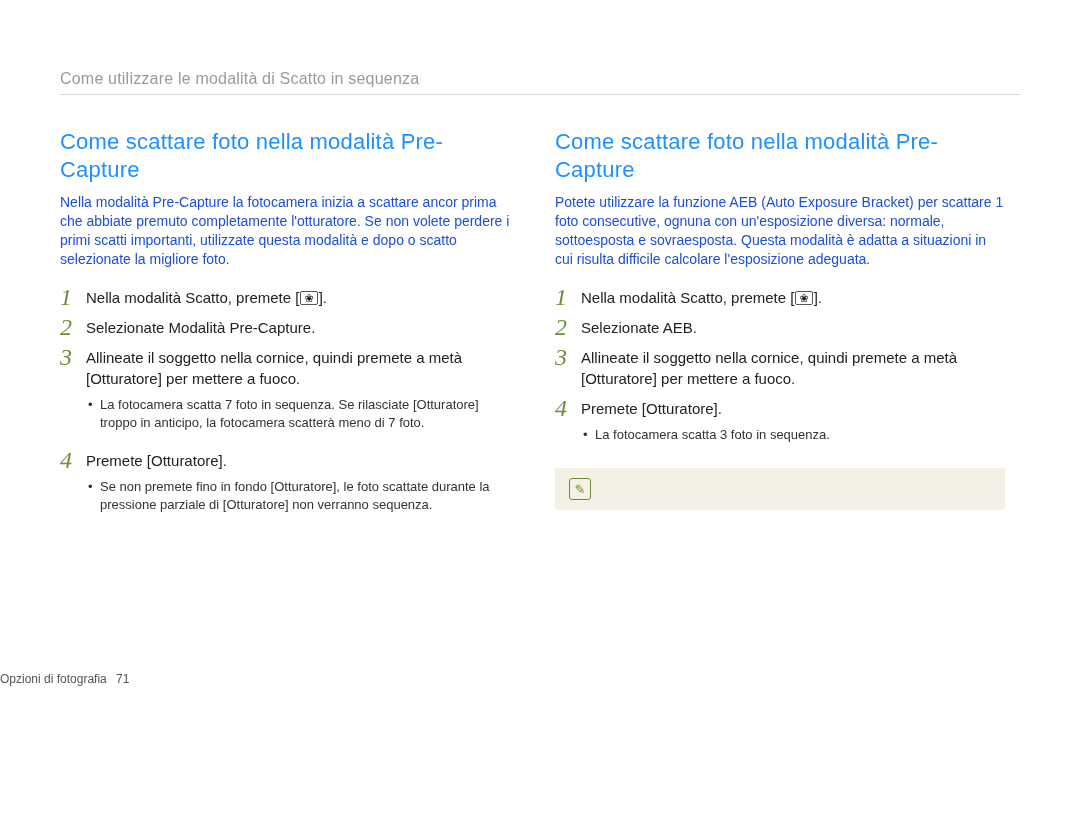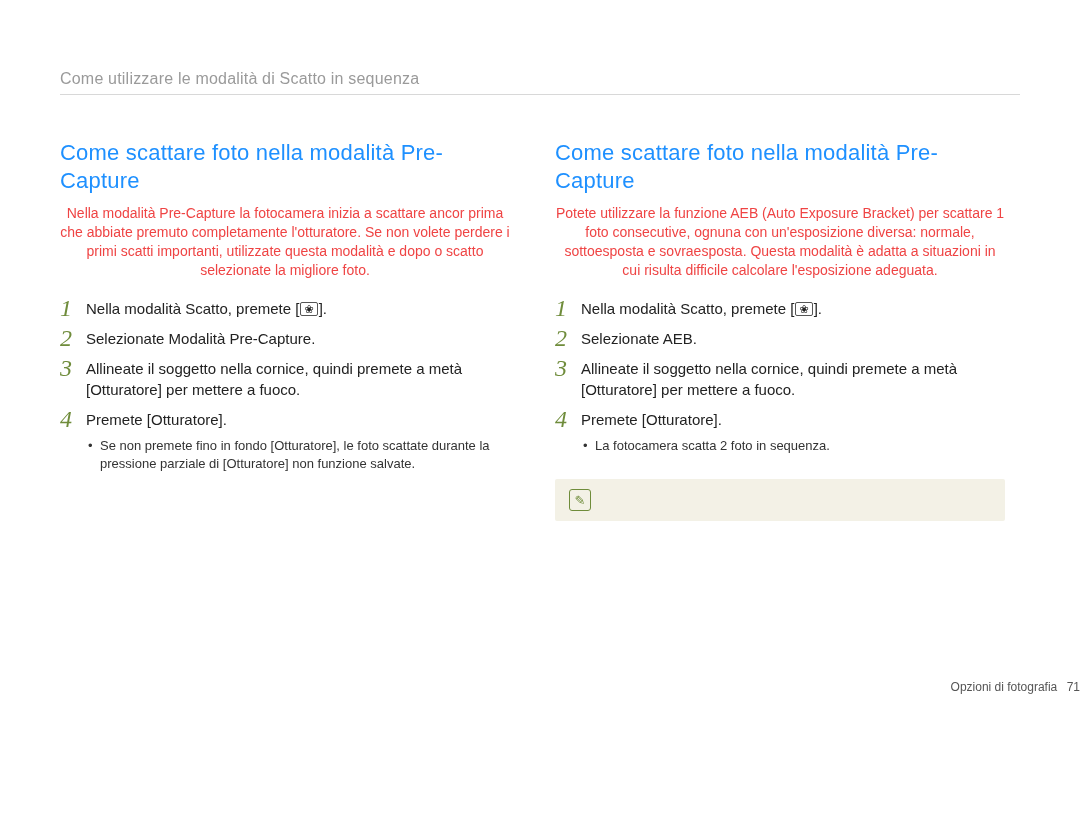--- a/index.html
+++ b/index.html
@@ -23,39 +23,38 @@
     font-size: 16px;
     font-weight: 300;
     color: #9a9a9a;
     letter-spacing: 0.2px;
     padding-bottom: 6px;
     border-bottom: 1px solid #d8d8d8;
   }
   .columns {
     display: flex;
     gap: 45px;
-    margin-top: 44px;
+    margin-top: 33px;
   }
   .col {
     width: 450px;
   }
   h2.section-title {
     margin: 0 0 10px 0;
     font-size: 22px;
     line-height: 1.25;
     font-weight: 400;
     color: #1e90ff;
     letter-spacing: 0.2px;
   }
   p.intro {
     margin: 0 0 18px 0;
     font-size: 14px;
     line-height: 1.35;
-    color: #ef4444;
-    text-align: center;
+    color: #1d4ed8;
   }
   .steps {
     list-style: none;
     margin: 0;
     padding: 0;
   }
   .step {
     display: flex;
     align-items: flex-start;
     margin-bottom: 8px;
@@ -132,24 +131,24 @@
     font-size: 13px;
     line-height: 1;
   }
   .note-text {
     font-size: 12px;
     color: #666660;
     line-height: 1.3;
   }
   .footer {
     position: absolute;
-    bottom: 36px;
+    bottom: 44px;
     left: 0;
     width: 1080px;
-    text-align: right;
+    text-align: left;
     font-size: 12px;
     color: #555;
   }
   .footer .pg {
     margin-left: 6px;
   }
 </style>
 </head>
 <body>
 
@@ -176,30 +175,35 @@
           <span class="step-num">2</span>
           <span class="step-body">
             <span>Selezionate </span><strong>Modalità Pre-Capture</strong><span>.</span>
           </span>
         </li>
 
         <li class="step">
           <span class="step-num">3</span>
           <span class="step-body">
             <span>Allineate il soggetto nella cornice, quindi premete a metà [</span><strong>Otturatore</strong><span>] per mettere a fuoco.</span>
+            <ul class="sub">
+              <li>
+                <span>La fotocamera scatta 7 foto in sequenza. Se rilasciate [</span><strong>Otturatore</strong><span>] troppo in anticipo, la fotocamera scatterà meno di 7 foto.</span>
+              </li>
+            </ul>
           </span>
         </li>
 
         <li class="step">
           <span class="step-num">4</span>
           <span class="step-body">
             <span>Premete [</span><strong>Otturatore</strong><span>].</span>
             <ul class="sub">
               <li>
-                <span>Se non premete fino in fondo [</span><strong>Otturatore</strong><span>], le foto scattate durante la pressione parziale di [</span><strong>Otturatore</strong><span>] non funzione salvate.</span>
+                <span>Se non premete fino in fondo [</span><strong>Otturatore</strong><span>], le foto scattate durante la pressione parziale di [</span><strong>Otturatore</strong><span>] non verranno sequenza.</span>
               </li>
             </ul>
           </span>
         </li>
 
       </ol>
     </div>
 
     <div class="col">
       <h2 class="section-title">Come scattare foto nella modalità Pre-Capture</h2>
@@ -226,21 +230,21 @@
           <span class="step-body">
             <span>Allineate il soggetto nella cornice, quindi premete a metà [</span><strong>Otturatore</strong><span>] per mettere a fuoco.</span>
           </span>
         </li>
 
         <li class="step">
           <span class="step-num">4</span>
           <span class="step-body">
             <span>Premete [</span><strong>Otturatore</strong><span>].</span>
             <ul class="sub">
-              <li>La fotocamera scatta 2 foto in sequenza.</li>
+              <li>La fotocamera scatta 3 foto in sequenza.</li>
             </ul>
           </span>
         </li>
 
       </ol>
 
       <div class="note-box">
         <span class="note-icon">✎</span>
       </div>
 

